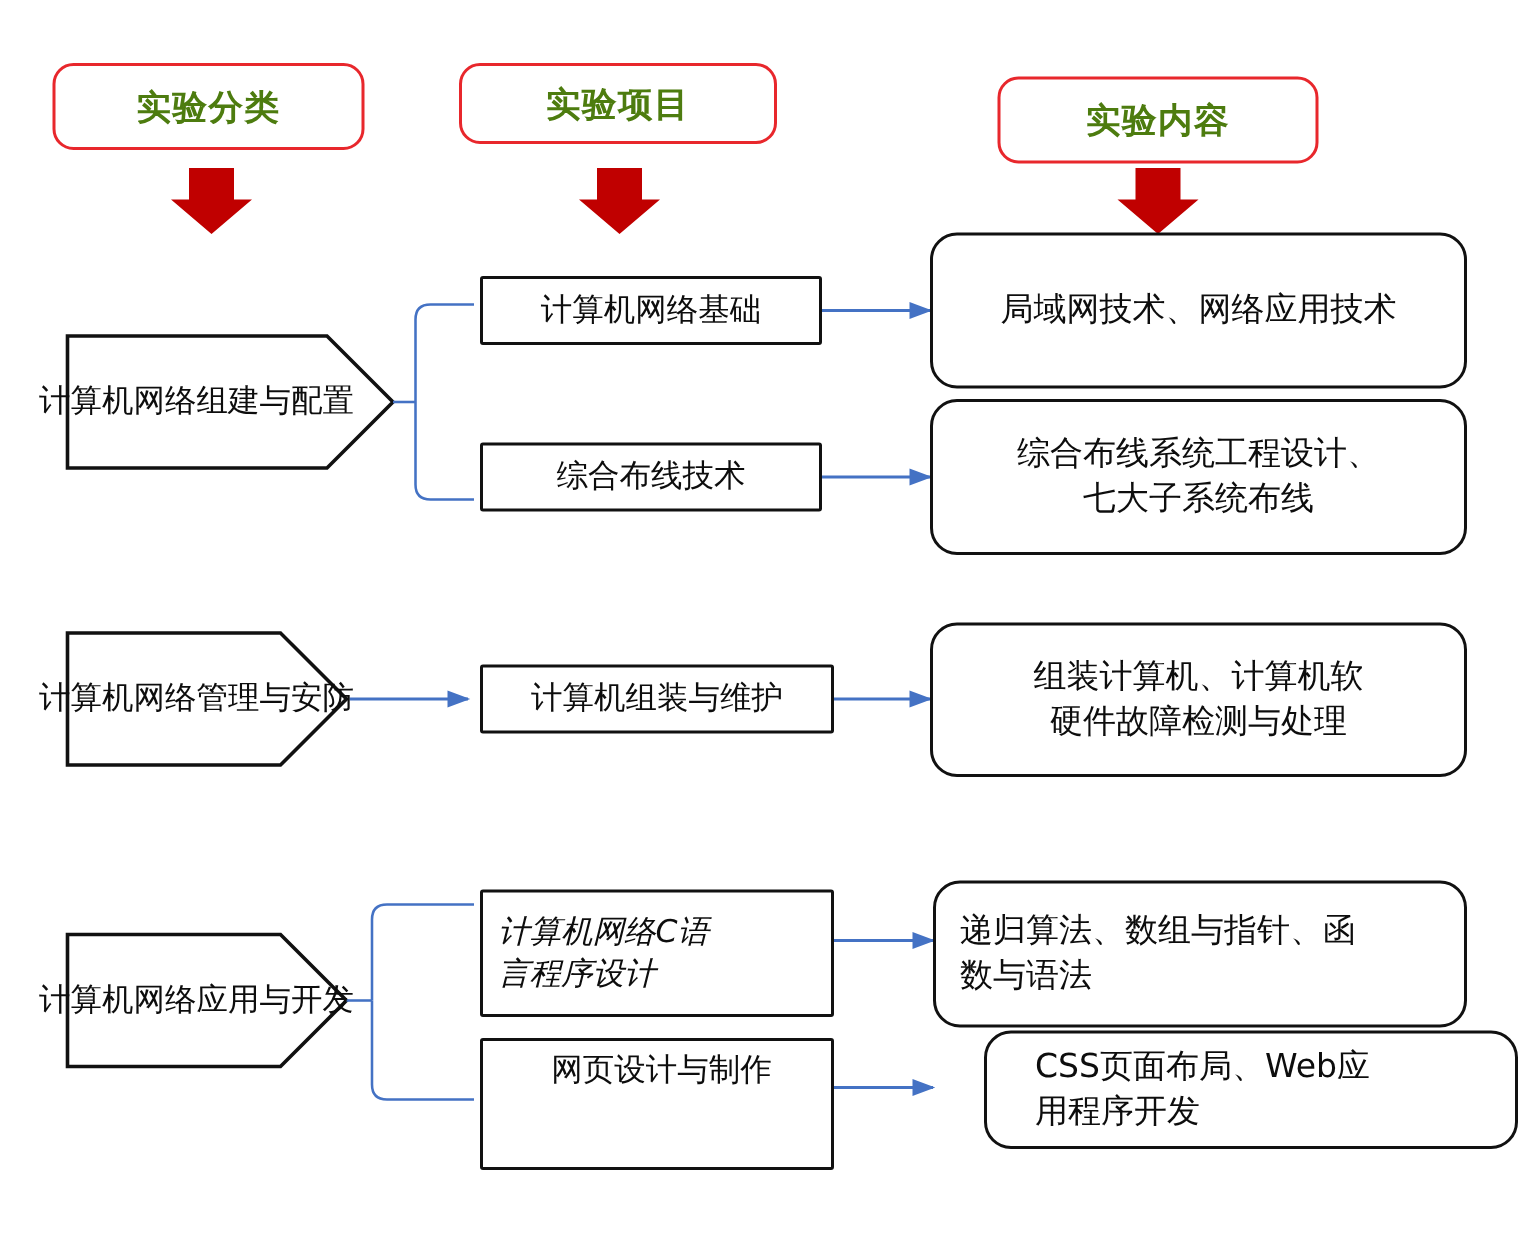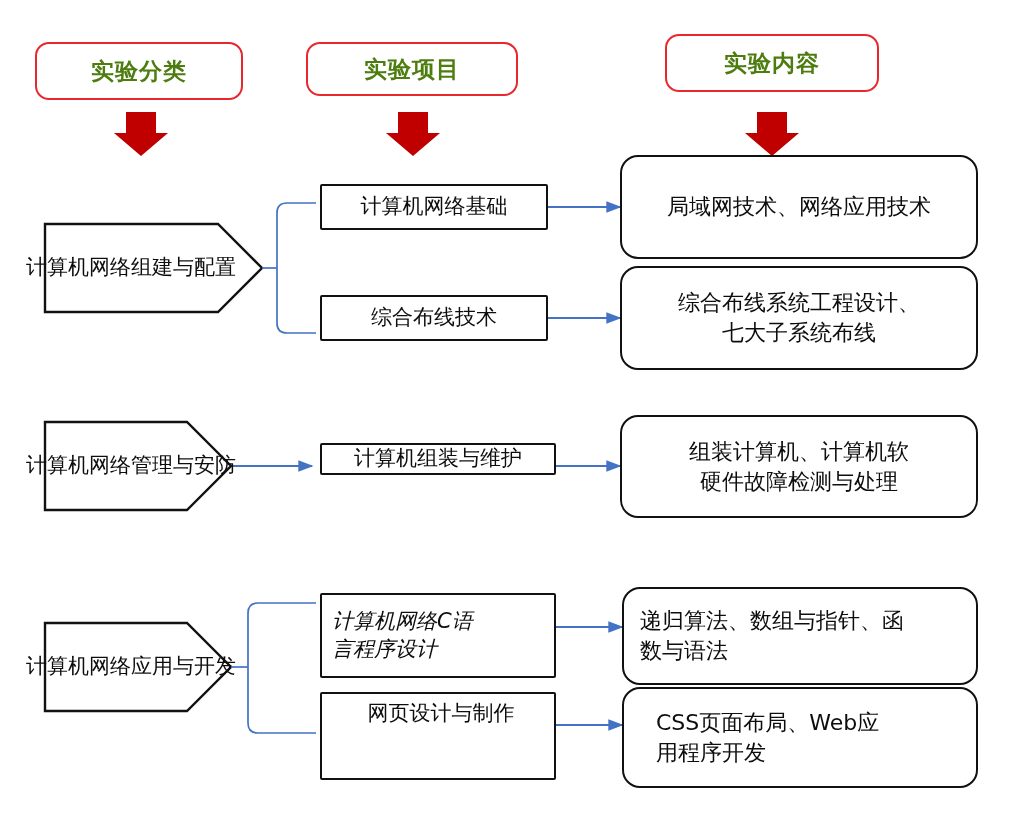--- a/index.html
+++ b/index.html
@@ -143,21 +143,21 @@
   <line x1="556" y1="627" x2="622" y2="627" stroke="#4472C4" stroke-width="1.9" marker-end="url(#blueArrow)"></line>
   <line x1="556" y1="725" x2="622" y2="725" stroke="#4472C4" stroke-width="1.9" marker-end="url(#blueArrow)"></line>
 </svg>
 
 <div class="header-pill" style="left:35px;top:42px;width:208px;height:58px;">
   <span>实验分类</span>
 </div>
 <div class="header-pill" style="left:306px;top:42px;width:212px;height:54px;">
   <span>实验项目</span>
 </div>
-<div class="header-pill" style="left:665px;top:34px;width:214px;height:58px;">
+<div class="header-pill" style="left:665px;top:51px;width:214px;height:58px;">
   <span>实验内容</span>
 </div>
 
 <div class="category" style="left:45px;top:224px;width:217px;height:88px;">
   <div class="cat-label">
     <span class="cat-line">计算机网络</span>
     <span class="cat-line">组建与配置</span>
   </div>
 </div>
 
@@ -176,21 +176,21 @@
   <span class="cline">七大子系统布线</span>
 </div>
 
 <div class="category" style="left:45px;top:422px;width:186px;height:88px;">
   <div class="cat-label">
     <span class="cat-line">计算机网络</span>
     <span class="cat-line">管理与安防</span>
   </div>
 </div>
 
-<div class="item-box" style="left:320px;top:443px;width:236px;height:32px;">
+<div class="item-box" style="left:320px;top:443px;width:236px;height:46px;">
   <span>计算机组装与维护</span>
 </div>
 <div class="content-box centerx" style="left:620px;top:415px;width:358px;height:103px;">
   <span class="cline">组装计算机、计算机软</span>
   <span class="cline">硬件故障检测与处理</span>
 </div>
 
 <div class="category" style="left:45px;top:623px;width:186px;height:88px;">
   <div class="cat-label">
     <span class="cat-line">计算机网络</span>
@@ -203,16 +203,16 @@
   <span>言程序设计</span>
 </div>
 <div class="content-box" style="left:622px;top:587px;width:356px;height:98px;">
   <span class="cline">递归算法、数组与指针、函</span>
   <span class="cline">数与语法</span>
 </div>
 
 <div class="item-box topalign" style="left:320px;top:692px;width:236px;height:88px;justify-content:center;">
   <span>网页设计与制作</span>
 </div>
-<div class="content-box" style="left:622px;top:687px;width:356px;height:101px;padding-left:32px;">
+<div class="content-box" style="left:656px;top:687px;width:356px;height:79px;padding-left:32px;">
   <span class="cline">CSS页面布局、Web应</span>
   <span class="cline">用程序开发</span>
 </div>
 
 </body></html>

